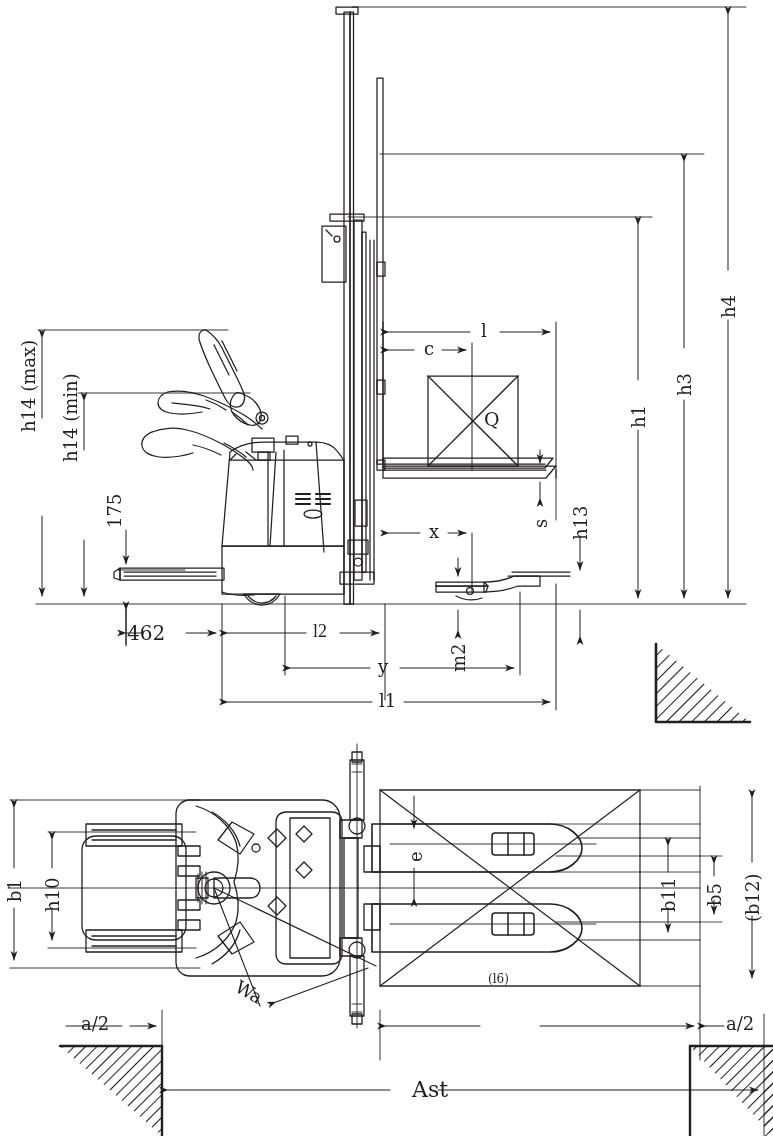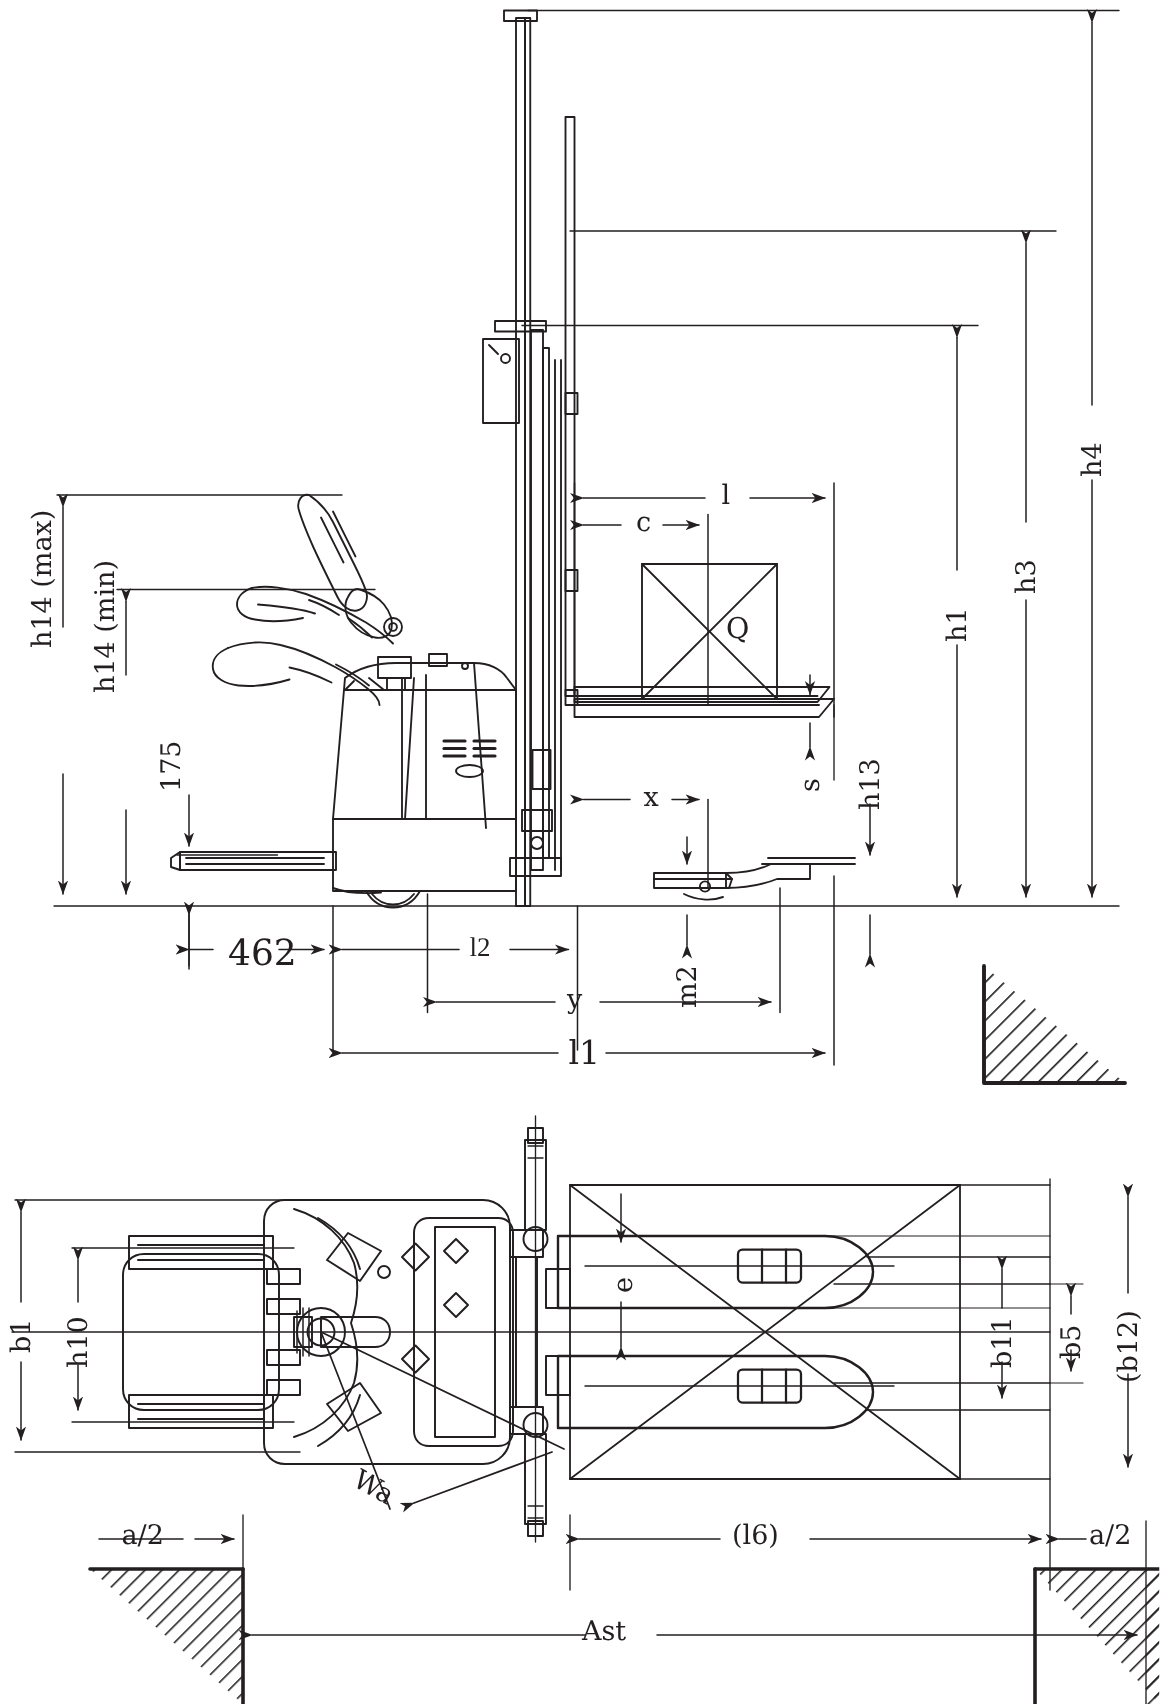--- a/index.html
+++ b/index.html
@@ -423,45 +423,45 @@
 <div class="lbl vert" style="left:570px;top:540px;font-size:18px;transform:rotate(-90deg);transform-origin:left top;">h13</div>
 
 <div class="lbl vert" style="left:628px;top:428px;font-size:18px;transform:rotate(-90deg);transform-origin:left top;">h1</div>
 
 <div class="lbl vert" style="left:674px;top:396px;font-size:18px;transform:rotate(-90deg);transform-origin:left top;">h3</div>
 
 <div class="lbl vert" style="left:718px;top:318px;font-size:18px;transform:rotate(-90deg);transform-origin:left top;">h4</div>
 
 <div class="lbl" style="left:429px;top:521px;font-size:18px;">x</div>
 
-<div class="lbl" style="left:152px;top:621px;font-size:24px;">462</div>
+<div class="lbl" style="left:127px;top:621px;font-size:20px;">462</div>
 
 <div class="lbl" style="left:313px;top:621px;font-size:18px;font-family:Liberation Serif, serif;">l2</div>
 
 <div class="lbl vert" style="left:448px;top:672px;font-size:18px;transform:rotate(-90deg);transform-origin:left top;">m2</div>
 
 <div class="lbl" style="left:378px;top:656px;font-size:18px;">y</div>
 
-<div class="lbl" style="left:379px;top:690px;font-size:22px;">l1</div>
+<div class="lbl" style="left:379px;top:690px;font-size:18px;">l1</div>
 
 <div class="lbl vert" style="left:4px;top:902px;font-size:18px;transform:rotate(-90deg);transform-origin:left top;">b1</div>
 
 <div class="lbl vert" style="left:42px;top:912px;font-size:18px;transform:rotate(-90deg);transform-origin:left top;">h10</div>
 
 <div class="lbl vert" style="left:405px;top:862px;font-size:18px;transform:rotate(-90deg);transform-origin:left top;">e</div>
 
 <div class="lbl vert" style="left:658px;top:912px;font-size:18px;transform:rotate(-90deg);transform-origin:left top;">b11</div>
 
 <div class="lbl vert" style="left:704px;top:906px;font-size:18px;transform:rotate(-90deg);transform-origin:left top;">b5</div>
 
 <div class="lbl vert" style="left:742px;top:922px;font-size:18px;transform:rotate(-90deg);transform-origin:left top;">(b12)</div>
 
 <div class="lbl" style="left:242px;top:976px;font-size:18px;transform:rotate(29deg);transform-origin:left top;">Wa</div>
 
 <div class="lbl" style="left:81px;top:1013px;font-size:18px;">a/2</div>
 
-<div class="lbl" style="left:488px;top:1013px;font-size:18px;">(l6)</div>
+<div class="lbl" style="left:488px;top:972px;font-size:12px;">(l6)</div>
 
 <div class="lbl" style="left:726px;top:1013px;font-size:18px;">a/2</div>
 
-<div class="lbl" style="left:388px;top:1077px;font-size:18px;">Ast</div>
+<div class="lbl" style="left:412px;top:1077px;font-size:22px;">Ast</div>
 
 </div>
 
 </body></html>

